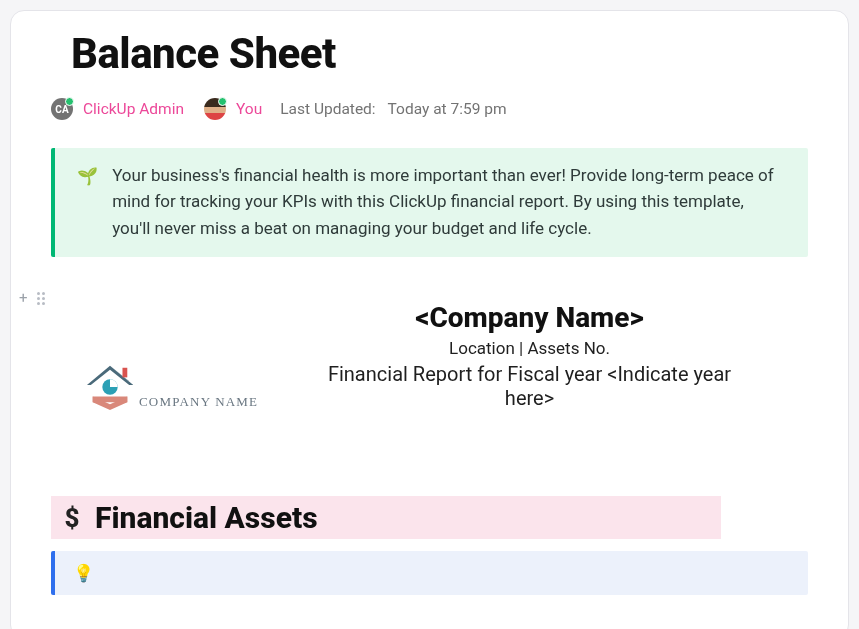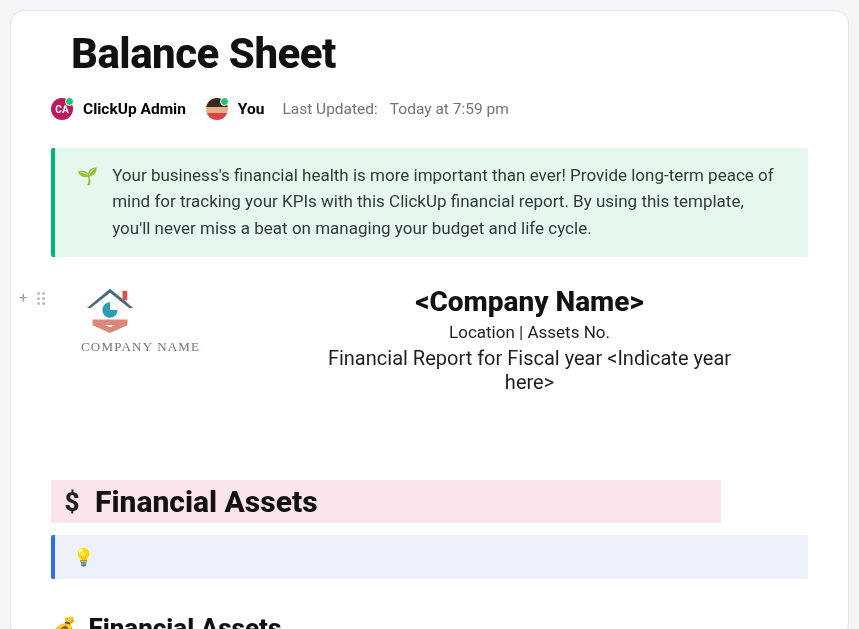--- a/index.html
+++ b/index.html
@@ -32,21 +32,21 @@
     display: flex;
     align-items: center;
     gap: 10px;
     margin-top: 20px;
     font-size: 15.5px;
     color: #3a3a3a;
   }
   .avatar-ca {
     width: 22px; height: 22px;
     border-radius: 50%;
-    background: #be185d;
+    background: #737373;
     color: #fff;
     font-size: 10px;
     font-weight: 700;
     display: flex; align-items: center; justify-content: center;
     position: relative;
   }
   .avatar-ca::after {
     content: ""; position: absolute; top: -1px; right: -1px;
     width: 7px; height: 7px; border-radius: 50%;
     background: #25c16f; border: 1.5px solid #fff;
@@ -56,21 +56,21 @@
     border-radius: 50%;
     background: linear-gradient(180deg,#3a2a1d 0%,#3a2a1d 40%,#e0b088 40%,#e0b088 70%,#d44 70%);
     position: relative;
     margin-left: 10px;
   }
   .avatar-you::after {
     content: ""; position: absolute; top: -1px; right: -1px;
     width: 7px; height: 7px; border-radius: 50%;
     background: #25c16f; border: 1.5px solid #fff;
   }
-  .meta-strong { font-weight: 700; color: #000000; text-align: right; }
+  .meta-strong { font-weight: 400; color: #ec4899; text-align: right; }
   .meta-muted { color: #737373; margin-left: 8px; }
   .callout-green {
     margin-top: 28px;
     background: #e4f8ed;
     border-left: 4px solid #00b774;
     border-radius: 2px;
     padding: 14px 22px 16px 22px;
     display: flex;
     gap: 14px;
     font-size: 17px;
@@ -96,38 +96,37 @@
   .gutter .drag { display: grid; grid-template-columns: repeat(2,3px); grid-auto-rows: 3px; gap: 2px; cursor: grab; padding-top:3px;}
   .gutter .drag span { width:3px; height:3px; background:#b8bcc4; border-radius:50%; display:block; }
   .company-block {
     display: flex;
     width: 100%;
     gap: 30px;
   }
   .logo-col {
     width: 230px;
     display: flex;
-    flex-direction: column;
-    align-items: flex-start;
+    align-items: flex-end;
     padding-left: 30px;
   }
   .logo-col svg { width: 58px; height: 48px; }
   .logo-text {
     font-family: Georgia, 'Times New Roman', serif;
     font-size: 13px;
     letter-spacing: 1.2px;
     color: #6a7782;
     margin-top: 6px;
   }
   .company-info {
     flex: 1;
     text-align: center;
     padding-right: 60px;
   }
-  .company-name { font-size: 28px; font-weight: 800; color:#111; }
+  .company-name { font-size: 28px; font-weight: 800; color:#111;margin-top:16px; }
   .company-sub { font-size: 17px; color:#1f1f1f; margin-top: 4px; }
   .company-sub2 { font-size: 20px; color:#1f1f1f; margin-top: 4px; }
   .section-heading {
     margin-top: 86px;
     background: #fbe4ec;
     padding: 4px 10px 4px 8px;
     display: flex;
     align-items: center;
     gap: 10px;
     width: 670px;

